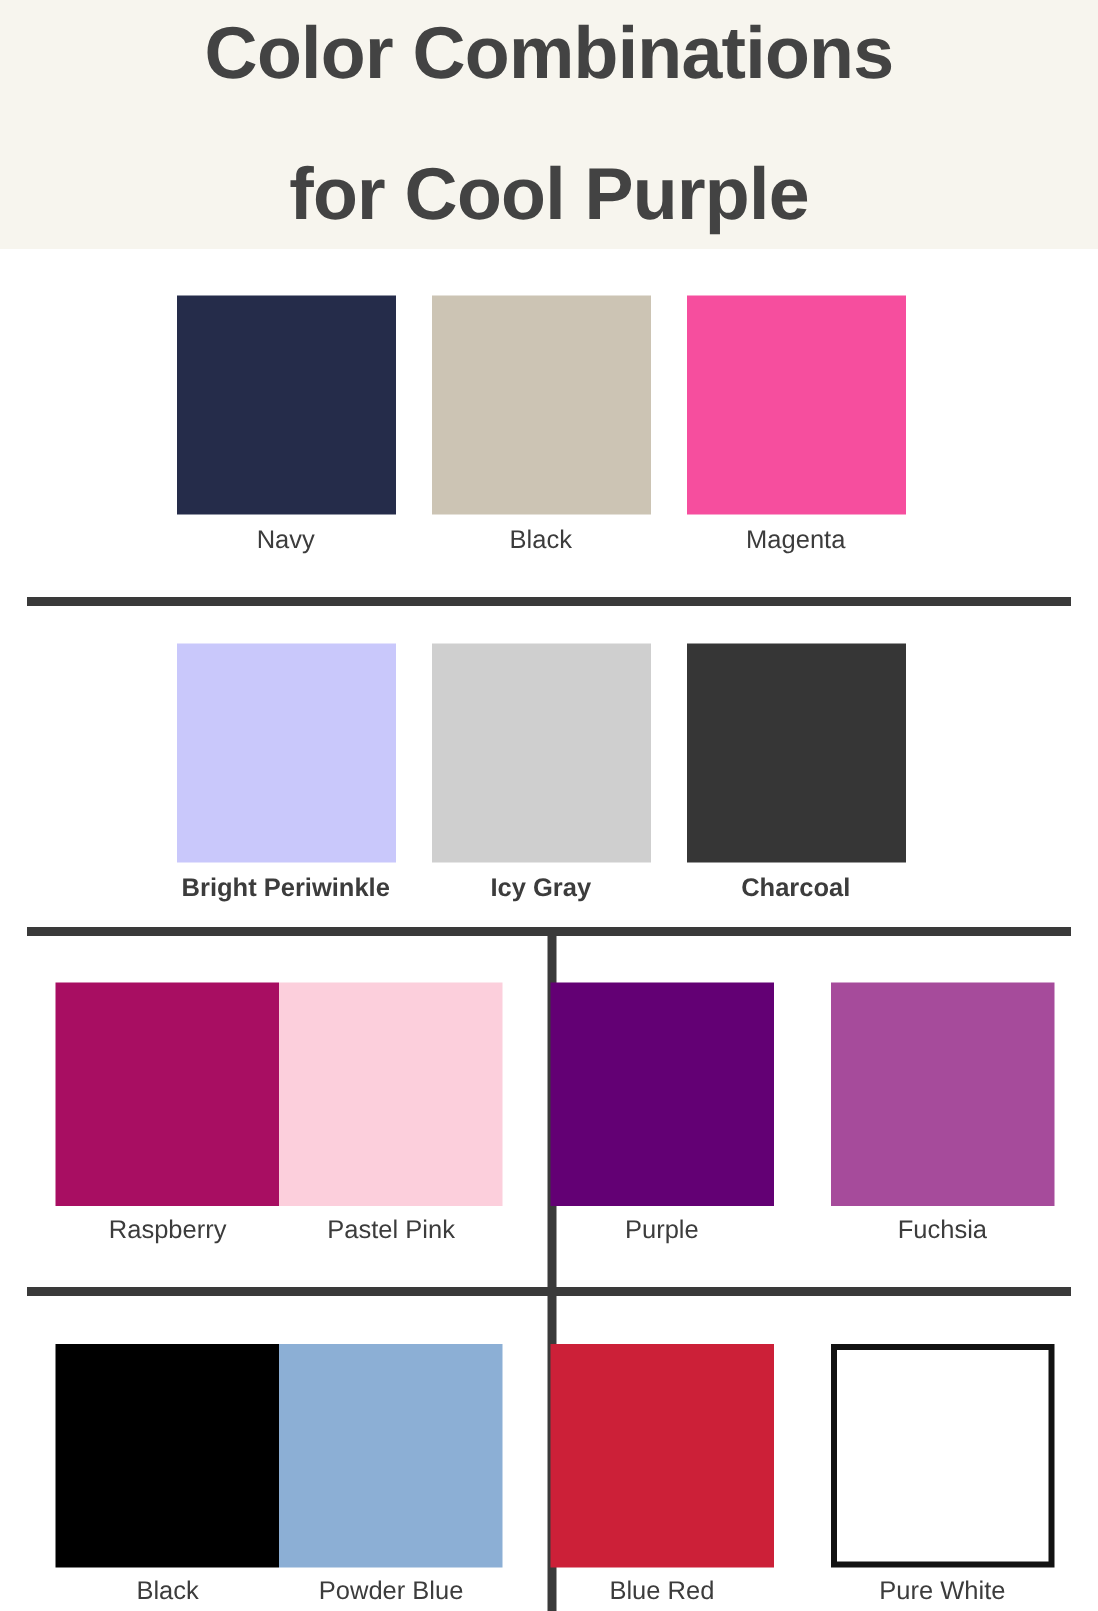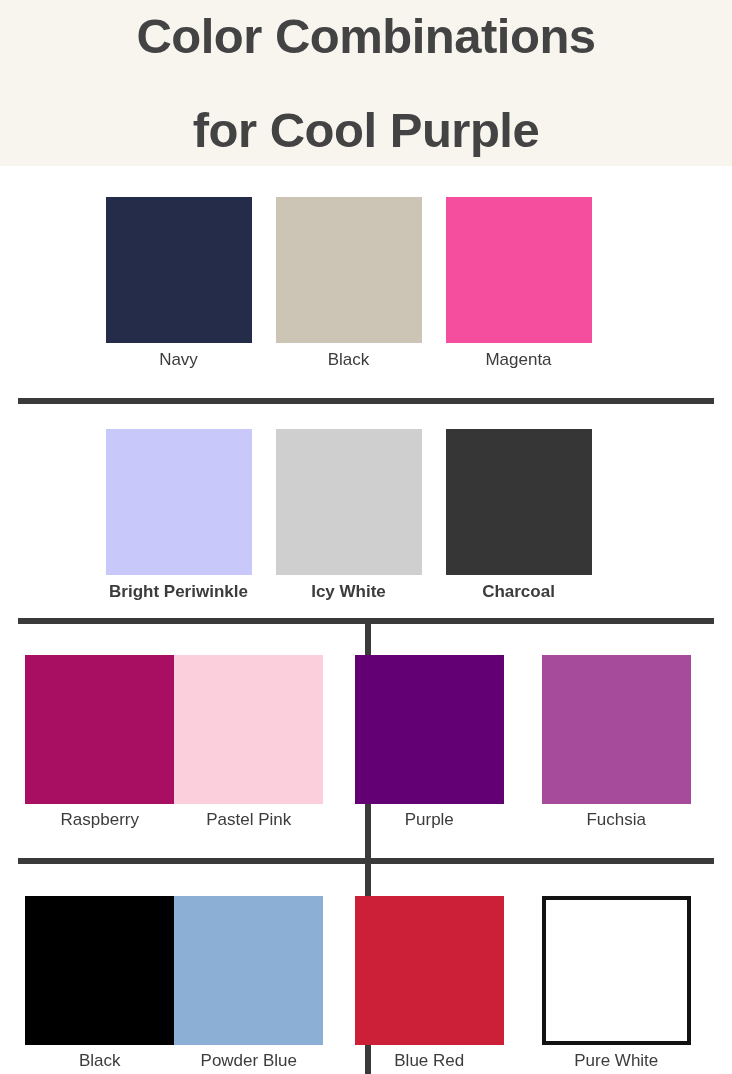--- a/index.html
+++ b/index.html
@@ -40,21 +40,21 @@
     font-weight: 700;
     color: #434343;
     letter-spacing: -0.5px;
     text-align: center;
     white-space: nowrap;
   }
 
   
   .row {
     position: absolute;
-    left: 0;
+    left: 12px;
     width: 697px;
     display: flex;
   }
   .cell {
     display: flex;
     flex-direction: column;
     align-items: center;
   }
   .swatch {
     display: block;
@@ -155,21 +155,21 @@
 
   <div class="hrule" style="top: 398px; background: rgb(58, 58, 58);"></div>
 
   <div class="row row-triple" style="top:429px;font-weight:bold;">
     <div class="cell">
       <span class="swatch" style="background:#c9c8fb"></span>
       <span class="swatch-label wide-label">Bright Periwinkle</span>
     </div>
     <div class="cell">
       <span class="swatch" style="background:#cfcfcf"></span>
-      <span class="swatch-label">Icy White</span>
+      <span class="swatch-label">Icy Gray</span>
     </div>
     <div class="cell">
       <span class="swatch" style="background:#363636"></span>
       <span class="swatch-label">Charcoal</span>
     </div>
   </div>
 
   <div class="hrule" style="top: 618px; background: rgb(58, 58, 58);"></div>
   <div class="vrule" style="top: 618px; height: 240px; background: rgb(58, 58, 58);"></div>
 

